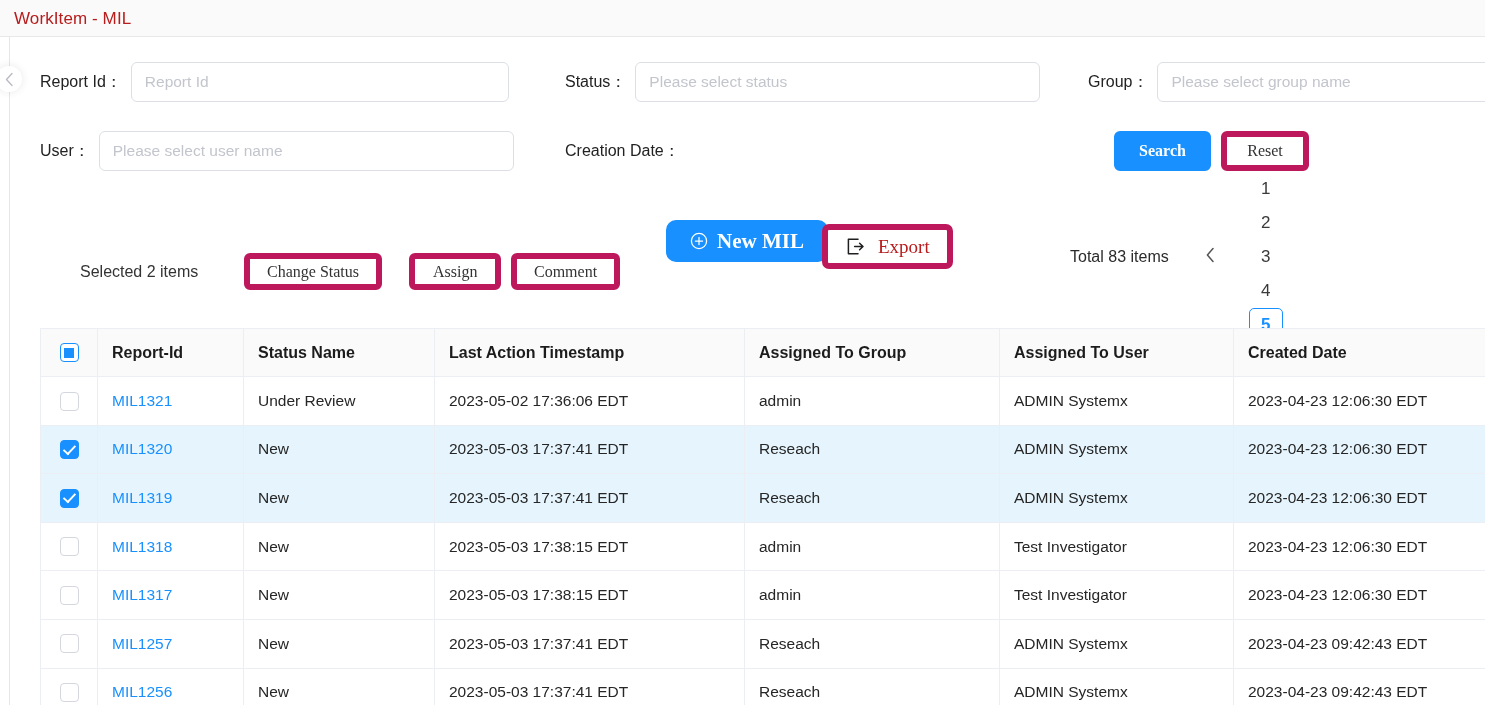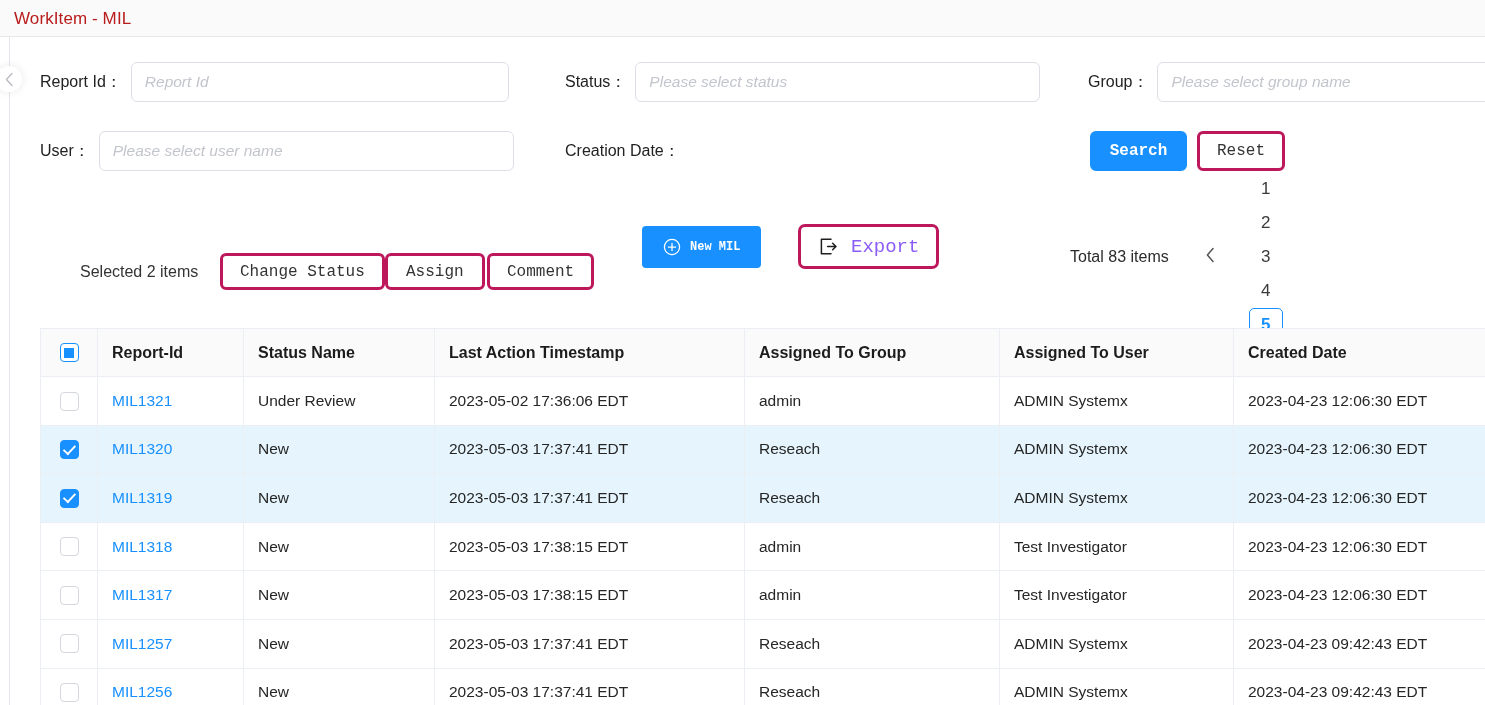--- a/index.html
+++ b/index.html
@@ -95,21 +95,20 @@
     border: 1px solid #dcdfe6;
     border-radius: 6px;
     background: #fff;
     display: flex;
     align-items: center;
     padding: 0 13px;
     font-size: 15.5px;
     color: #c2c4cc;
     white-space: nowrap;
     cursor: text;
-    font-style: italic;
   }
   .ctrl .ph { color: #c3c5cd; font-size: 15.5px; }
 
   
   #f-reportid { left: 30px; }
   #f-reportid .ctrl { width: 378px; }
   #f-status   { left: 555px; }
   #f-status .ctrl { width: 405px; }
   #f-group    { left: 1078px; }
   #f-group .ctrl { width: 405px; }
@@ -134,31 +133,32 @@
     position: absolute;
     right: 11px; top: 50%;
     transform: translateY(-50%);
     line-height: 0;
   }
 
   
   .btn {
     height: 40px;
     border-radius: 6px;
-    border: 3px solid #be185d;
+    border: 6px solid #be185d;
     background: #fff;
     color: #333;
     font-size: 16px;
-    font-family: Liberation Mono, monospace;
+    font-family: Liberation Serif, serif;
     padding: 0 19px;
     cursor: pointer;
     display: inline-flex;
     align-items: center;
     justify-content: center;
     white-space: nowrap;
+    margin-left: 24px;
   }
   .btn.primary {
     background: #1890ff;
     border-color: #1890ff;
     color: #fff;
     font-weight: 600;
   }
   #btn-search { position: absolute; left: 1080px; top: 0; width: 97px; }
   #btn-reset  { position: absolute; left: 1187px; top: 0; width: 88px; }
 
@@ -174,28 +174,28 @@
     font-size: 16px;
     color: #333;
     line-height: 26px;
     white-space: nowrap;
   }
   #btn-change-status { position: absolute; left: 220px; top: 253px; height: 37px; font-size: 16px; padding: 0 17px; }
   #btn-assign        { position: absolute; left: 385px; top: 253px; height: 37px; font-size: 16px; padding: 0 18px; }
   #btn-comment       { position: absolute; left: 487px; top: 253px; height: 37px; font-size: 16px; padding: 0 17px; }
 
   #btn-new-mil {
-    position: absolute; left: 642px; top: 226px;
-    height: 42px; font-size: 12px; font-weight: 700;
-    padding: 0 18px; border-radius: 4px; gap: 9px;
+    position: absolute; left: 642px; top: 220px;
+    height: 42px; font-size: 21px; font-weight: 700;
+    padding: 0 18px; border-radius: 10px; gap: 9px;
   }
   #btn-export {
     position: absolute; left: 798px; top: 224px;
     height: 45px; font-size: 19px; padding: 0 17px;
-    border-radius: 7px; gap: 12px; color: #8b5cf6;
+    border-radius: 7px; gap: 12px; color: #b91c1c;
   }
   .ic { line-height: 0; display: inline-flex; }
 
   
   .pagination {
     position: absolute;
     left: 1070px; top: 240px;
     display: flex;
     align-items: center;
     height: 34px;

